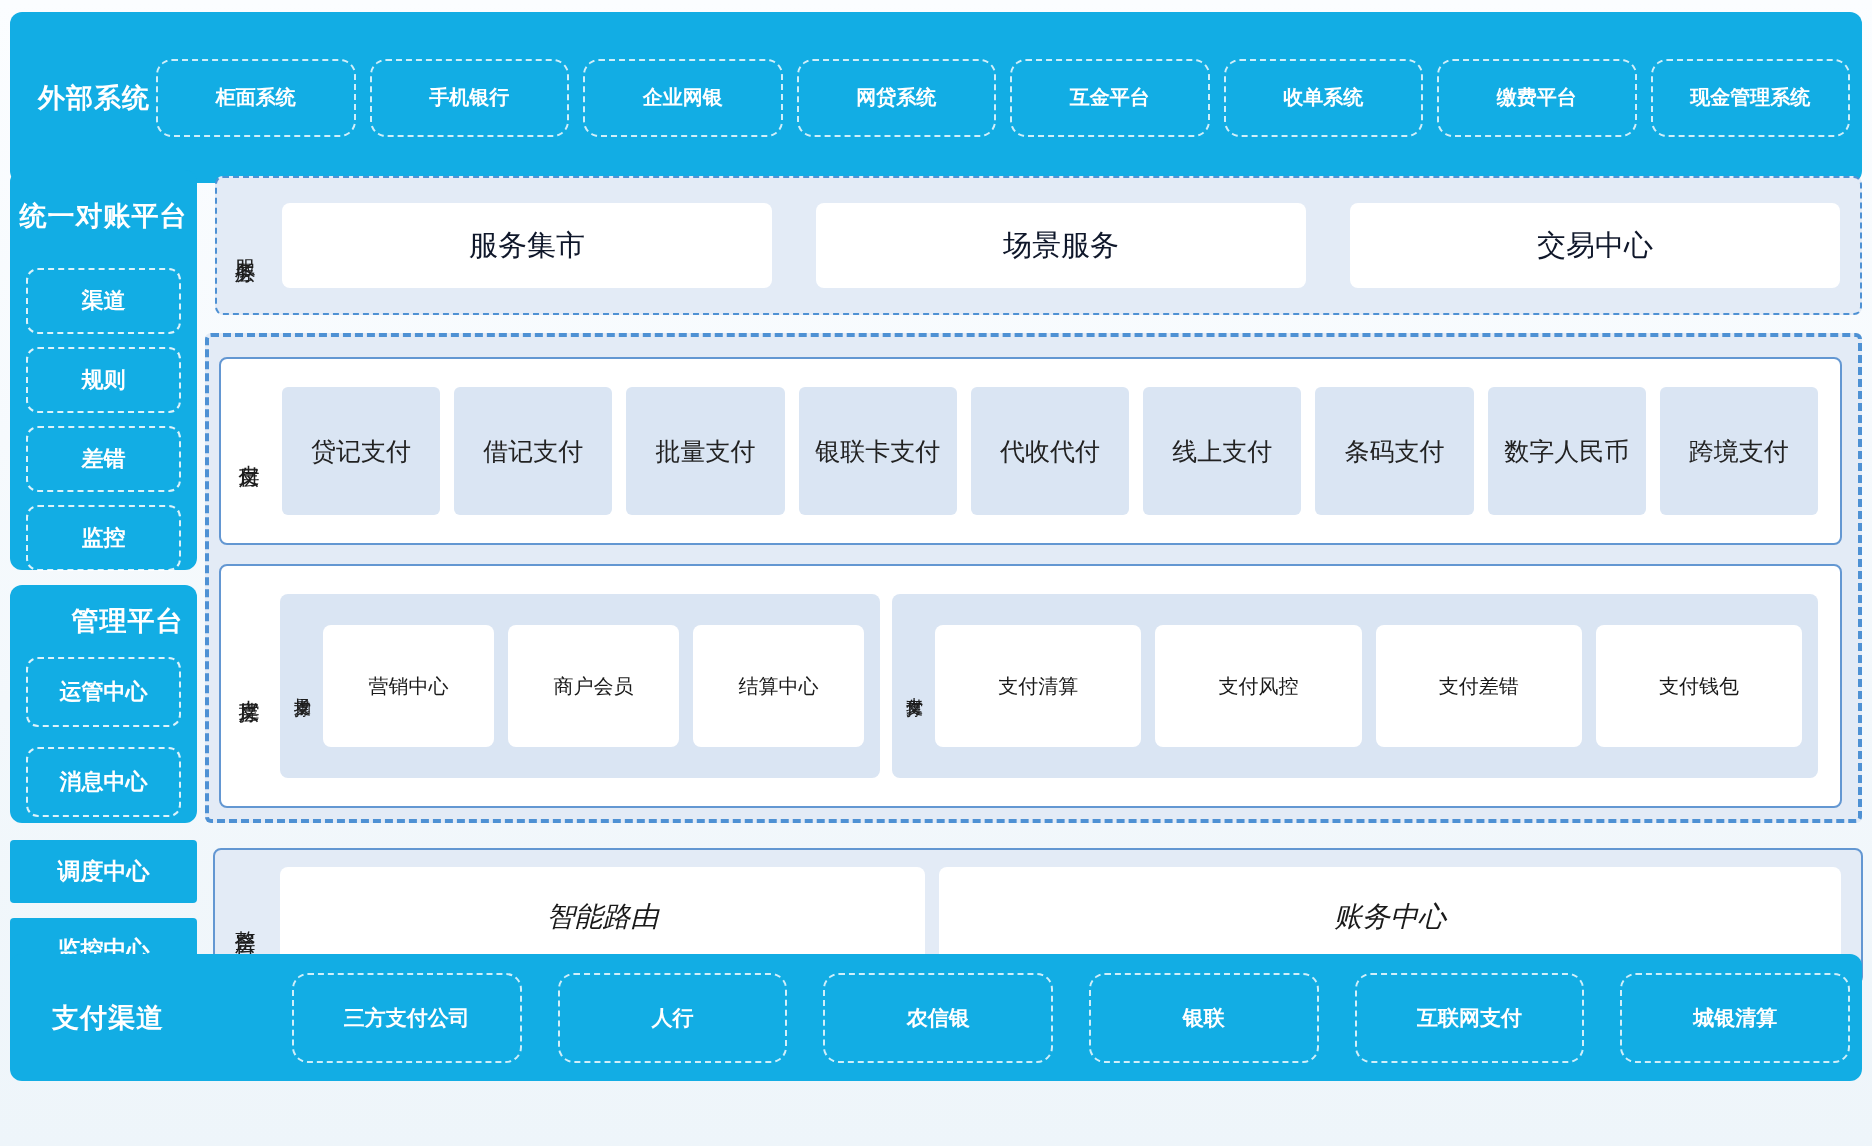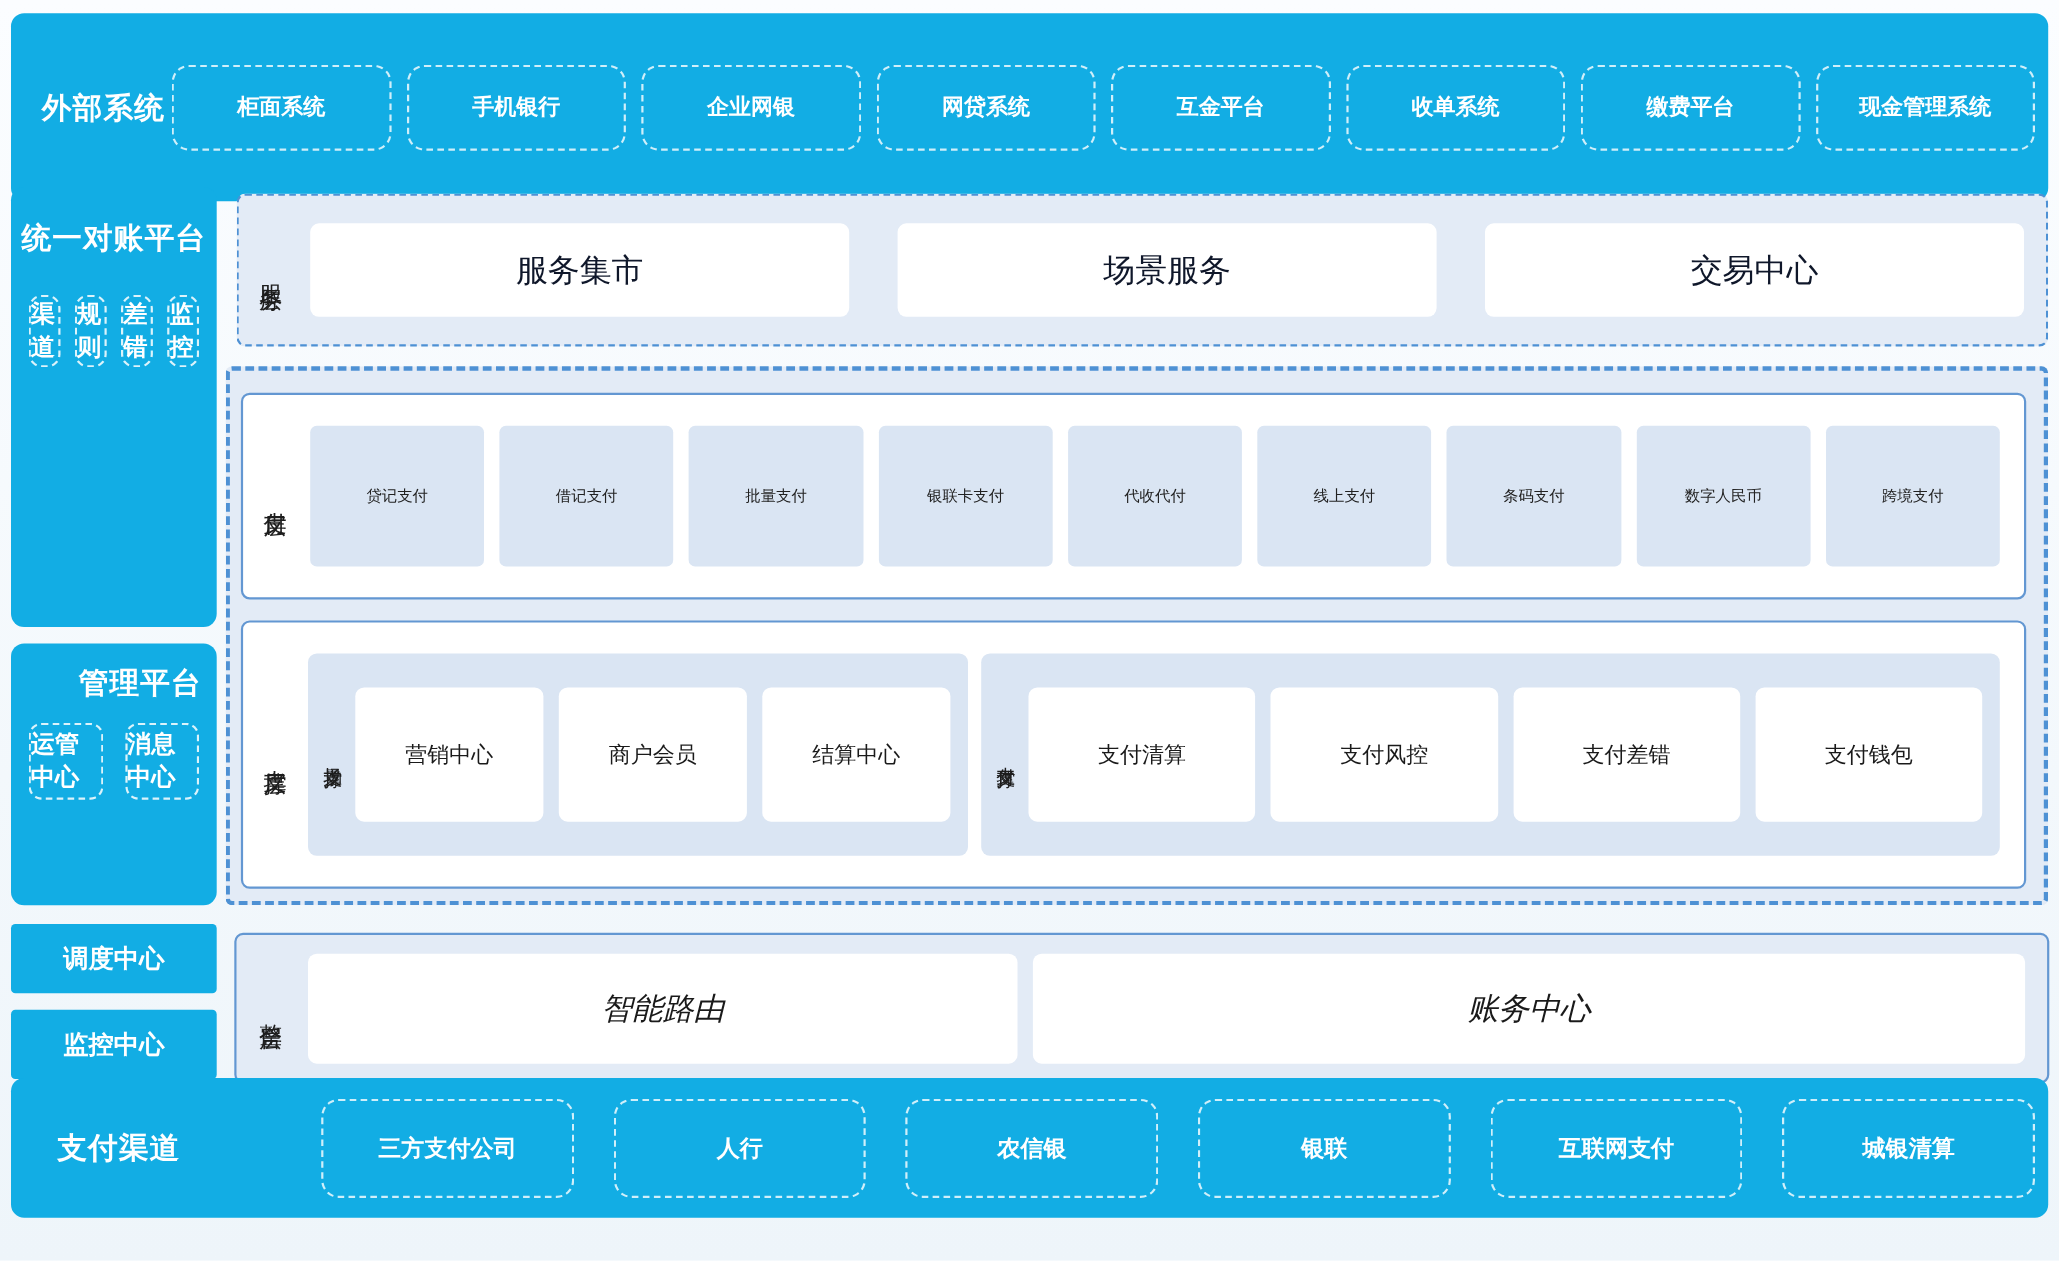--- a/index.html
+++ b/index.html
@@ -5,56 +5,56 @@
   html,body{margin:0;padding:0;}
   .canvas{
     position:relative;width:1872px;height:1146px;overflow:hidden;
     background:linear-gradient(180deg,#fbfdff 0%,#eef5fa 100%);
     font-family:"Liberation Sans","DejaVu Sans",sans-serif;
   }
   
   .blue{background:#12ade4;color:#fff;}
   .hbar{position:absolute;left:10px;width:1852px;border-radius:12px;display:flex;align-items:center;}
   .top-bar{top:12px;height:171px;}
-  .bottom-bar{top:980px;height:127px;}
+  .bottom-bar{top:954px;height:127px;}
   .bar-title{font-size:27px;font-weight:bold;letter-spacing:1px;white-space:nowrap;}
   .top-bar .bar-title{flex:0 0 118px;padding-left:28px;}
   .bottom-bar .bar-title{flex:0 0 240px;padding-left:42px;}
   .bar-items{flex:1;display:flex;padding-right:12px;}
   .top-bar .bar-items{gap:14px;}
   .bottom-bar .bar-items{gap:36px;}
   .bar-item{flex:1;border:2px dashed rgba(255,255,255,.8);border-radius:16px;
     display:flex;align-items:center;justify-content:center;font-weight:bold;white-space:nowrap;}
   .top-bar .bar-item{height:74px;font-size:20px;}
   .bottom-bar .bar-item{height:86px;font-size:21px;}
   
   .side-box{position:absolute;left:10px;width:187px;border-radius:12px;box-sizing:border-box;}
   .side-title{text-align:center;font-size:27px;font-weight:bold;letter-spacing:1px;white-space:nowrap;}
-  .side-items{display:flex;margin:0 16px;font-family:Liberation Mono, monospace;}
+  .side-items{display:flex;flex-direction:column;margin:0 16px;font-family:Liberation Mono, monospace;}
   .side-item{border:2px dashed rgba(255,255,255,.85);border-radius:12px;
     display:flex;align-items:center;justify-content:center;font-size:22px;font-weight:bold;}
   .side-solo{position:absolute;left:10px;width:187px;height:63px;border-radius:4px;
     display:flex;align-items:center;justify-content:center;font-size:23px;font-weight:bold;text-align:right;}
   
   .v-label{writing-mode:vertical-rl;text-orientation:upright;font-size:21px;color:#1d1d1d;
     letter-spacing:2px;line-height:1;white-space:nowrap;}
   .panel{background:#e3ebf6;box-sizing:border-box;}
   .service-layer{position:absolute;left:215px;top:176px;width:1647px;height:139px;
     border:2px dashed #4e91d4;border-radius:8px;display:flex;align-items:center;padding:0 20px 0 18px;}
   .service-items{flex:1;display:flex;gap:44px;margin-left:26px;}
   .service-item{flex:1;height:85px;background:#fff;border-radius:8px;
     display:flex;align-items:center;justify-content:center;font-size:29px;color:#0f172a;}
   .main-dashed{position:absolute;left:205px;top:333px;width:1657px;height:490px;
     border:4px dashed #4e91d4;border-radius:6px;padding:20px 16px 0 10px;}
   .layer-box{background:#fff;border:2px solid #6397d2;border-radius:8px;
     display:flex;align-items:center;box-sizing:border-box;padding:0 22px 0 18px;}
   .payment-box{height:188px;}
   .payment-items{flex:1;display:flex;gap:14px;margin-left:22px;}
   .payment-item{flex:1;height:128px;background:#dae5f3;border-radius:6px;
-    display:flex;align-items:center;justify-content:center;font-size:14px;color:#222;white-space:nowrap;}
+    display:flex;align-items:center;justify-content:center;font-size:25px;color:#222;white-space:nowrap;}
   .support-box{margin-top:19px;height:244px;}
   .groups{flex:1;display:flex;gap:12px;margin-left:20px;}
   .group{height:184px;background:#dae5f3;border-radius:8px;display:flex;align-items:center;
     box-sizing:border-box;padding:0 16px 0 14px;}
   .group-scene{flex:0 0 600px;}
   .group-pay{flex:1;}
   .g-label{writing-mode:vertical-rl;text-orientation:upright;font-size:17px;color:#1d1d1d;
     letter-spacing:1px;line-height:1;}
   .group-items{flex:1;display:flex;gap:14px;margin-left:12px;}
   .group-item{flex:1;height:122px;background:#fff;border-radius:8px;

